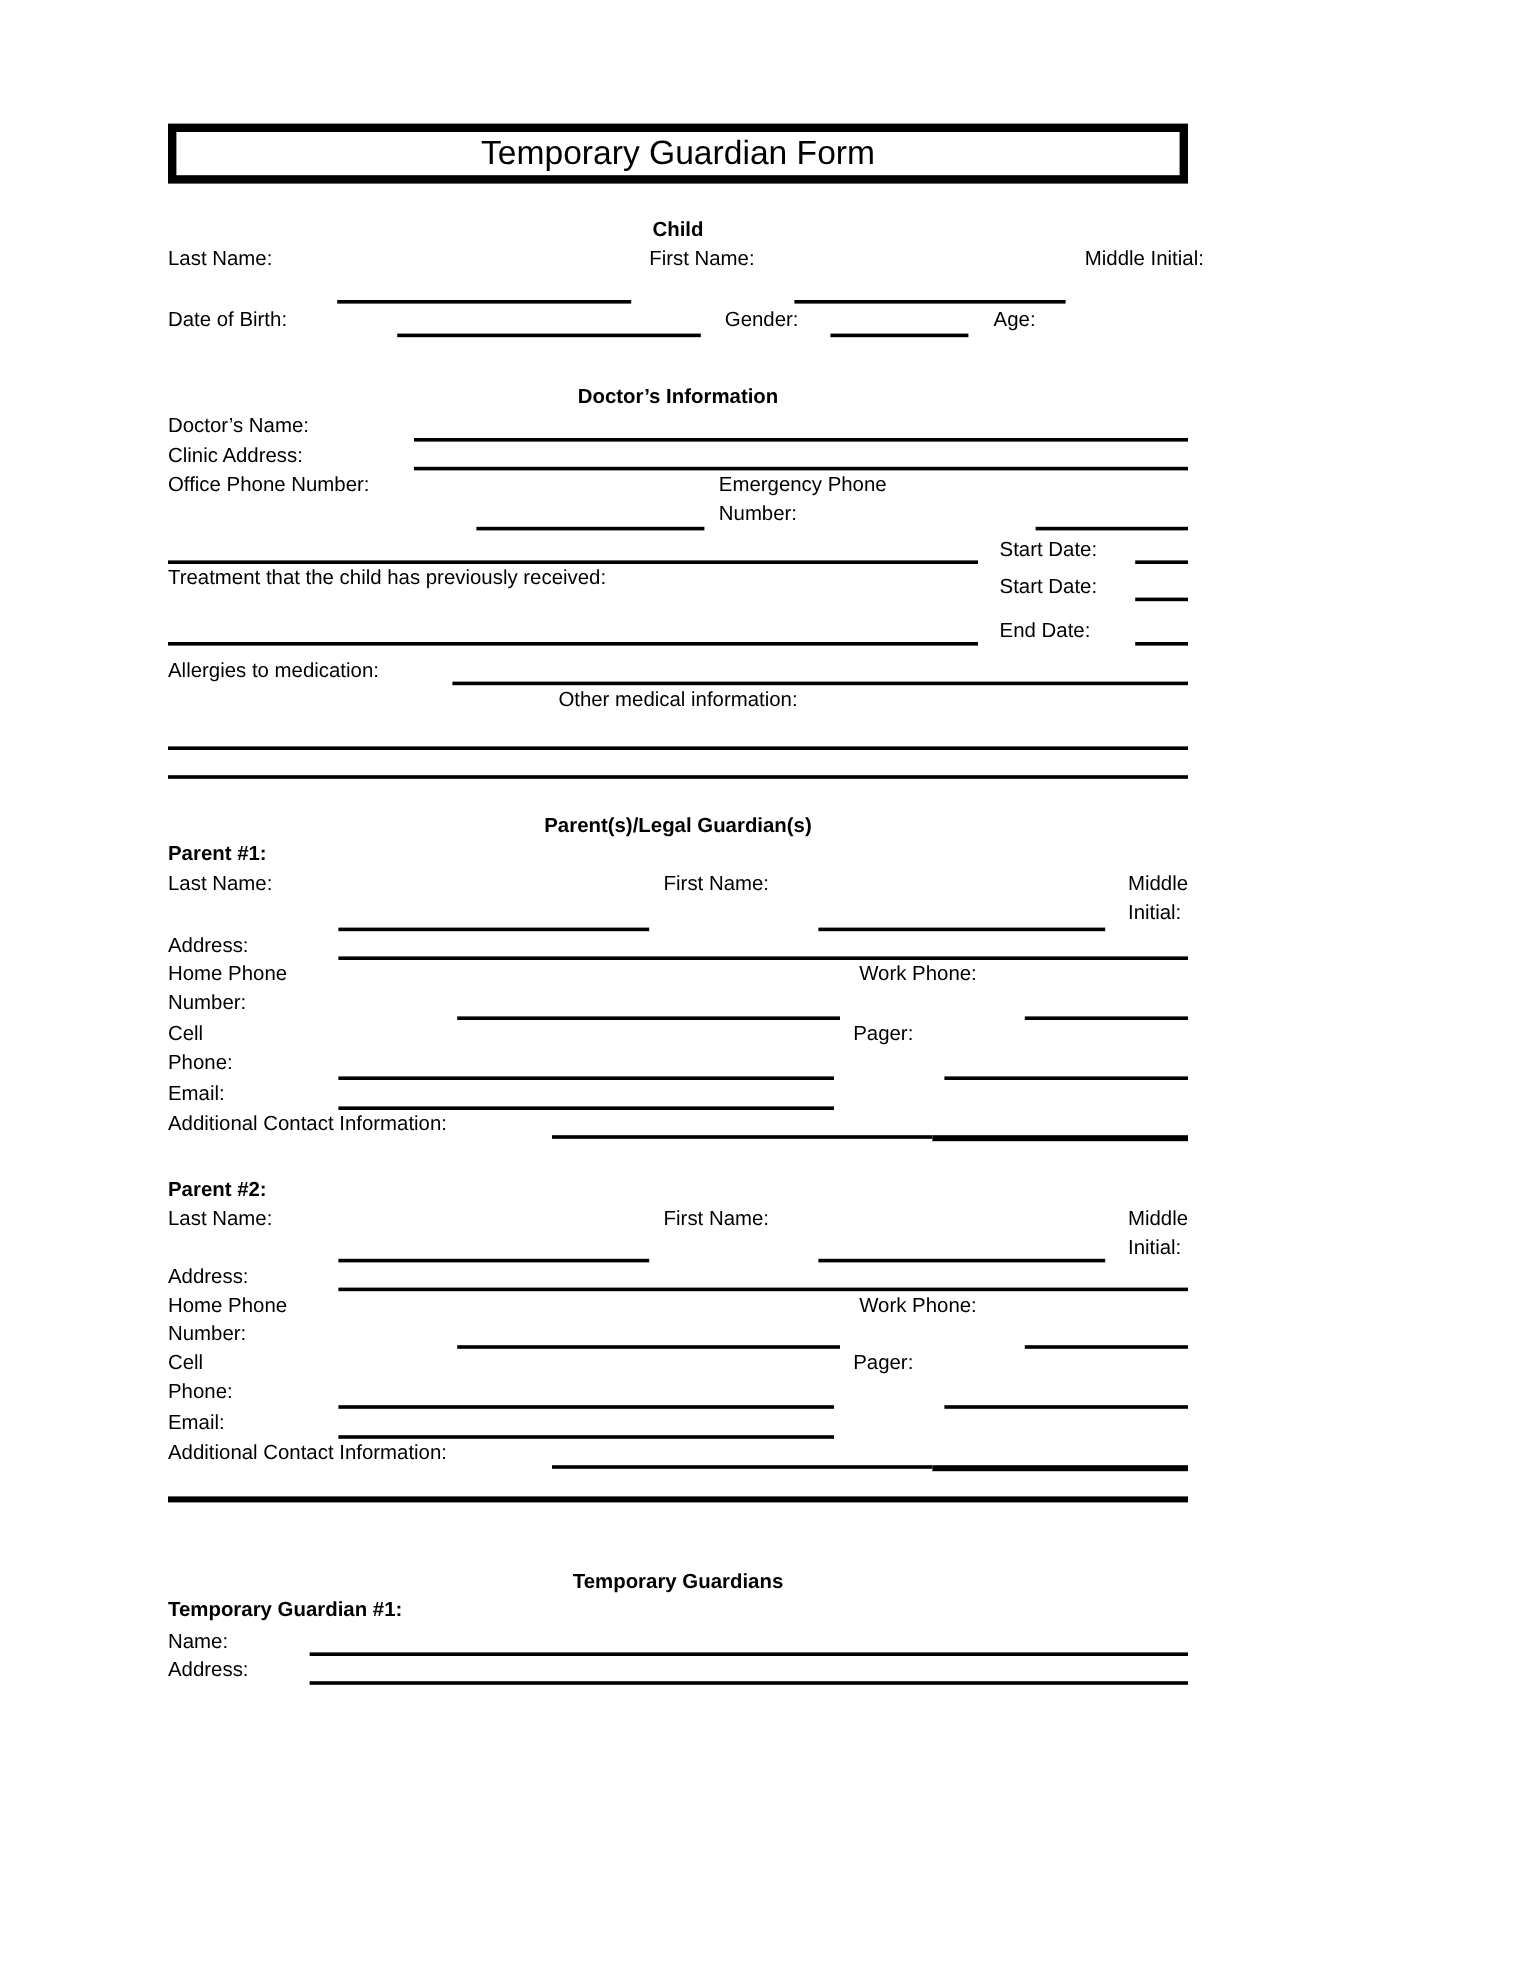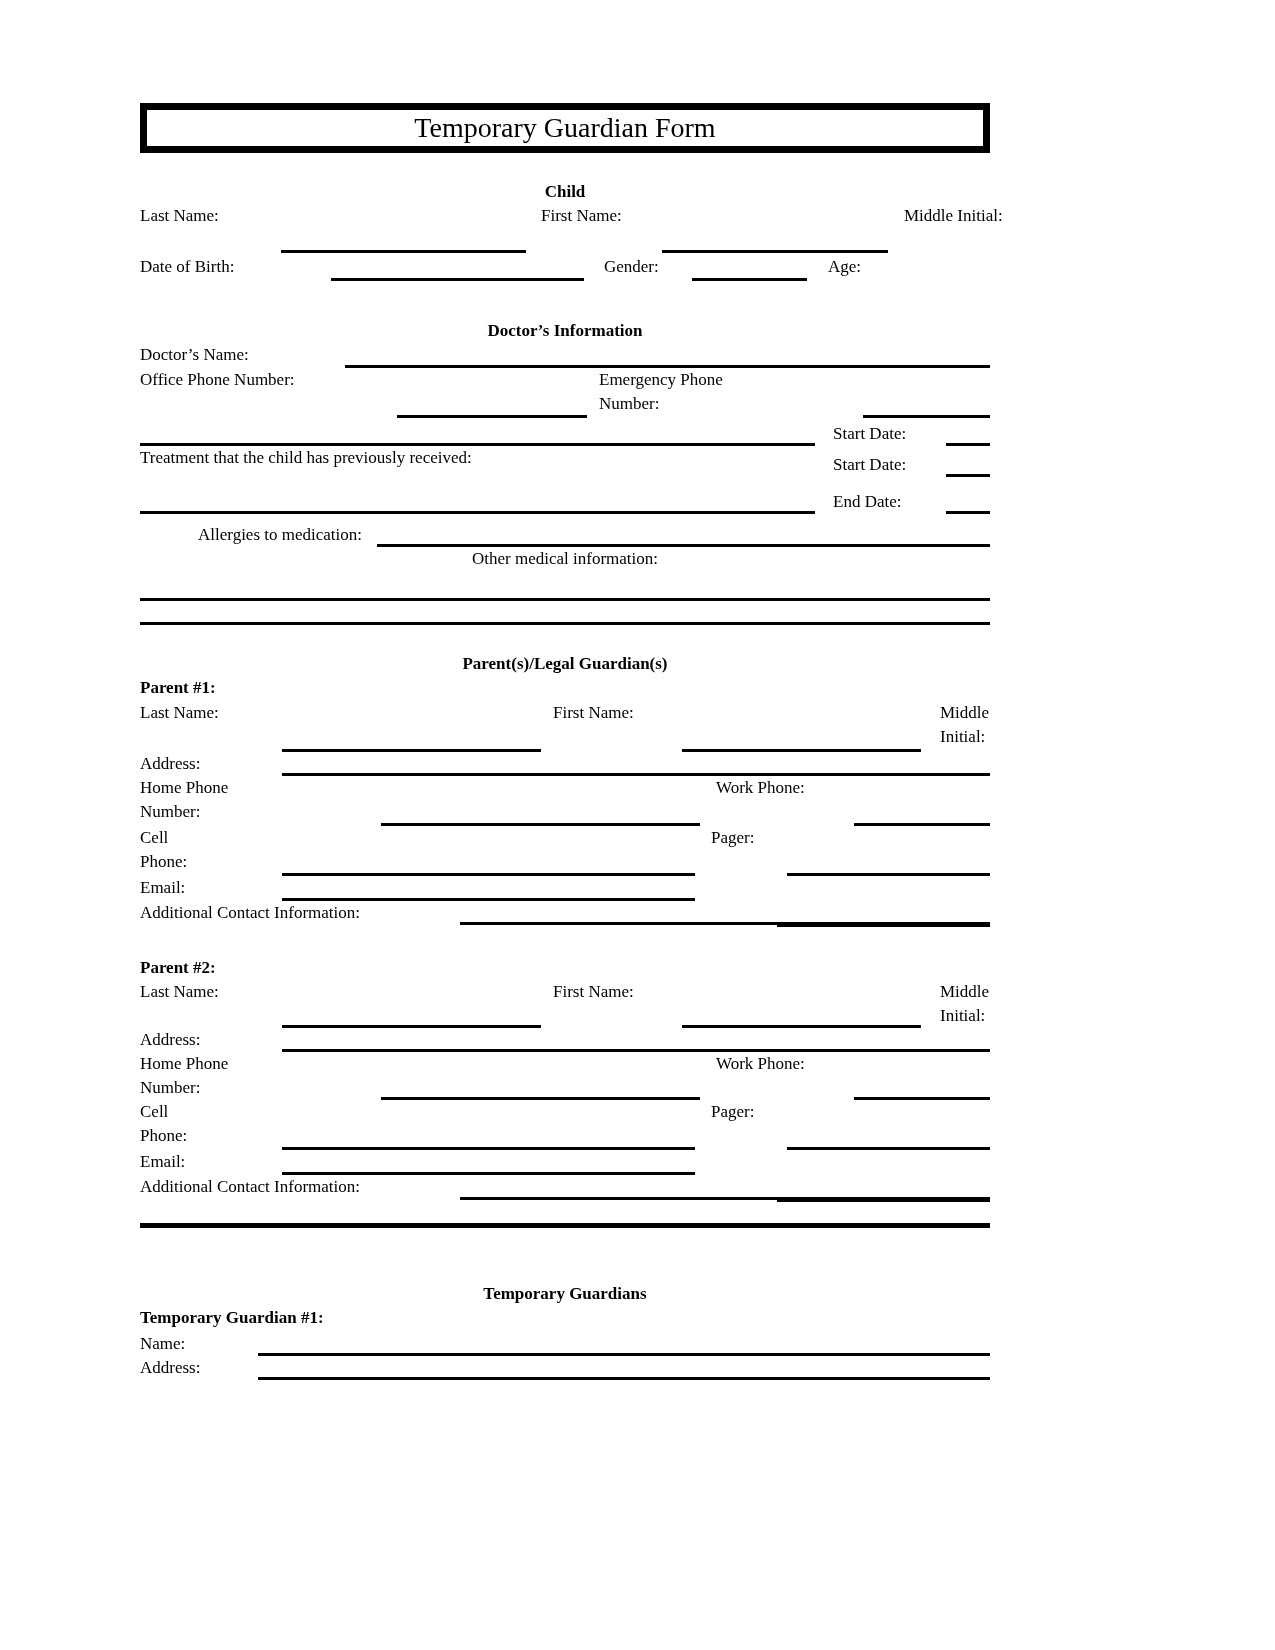--- a/index.html
+++ b/index.html
@@ -1,18 +1,18 @@
 <!DOCTYPE html>
 <html><head>
 <meta charset="utf-8">
 <style>
   html,body { margin:0; padding:0; background:#ffffff; }
   .page {
     width:1143px; height:1650px; background:#ffffff; color:#000;
-    font-family:Liberation Serif, serif;
+    font-family:Liberation Sans, sans-serif;
     font-size:17px; line-height:24px; overflow:hidden; position:relative;
   }
   .content { padding:103px 153px 0 140px; }
   .tbox { border:7px solid #000; }
   .tbox-in { text-align:center; font-size:28px; line-height:36px; white-space:nowrap; }
   .h  { text-align:center; font-weight:bold; }
   .bh { font-weight:bold; }
   .r  { display:flex; align-items:stretch; }
   .lb { flex-shrink:0; }
   .nw { white-space:nowrap; }
@@ -57,20 +57,24 @@
   </div>
 
   <div>
     <div class="h" style="margin-top:38px;">Doctor’s Information</div>
 
     <div class="r" style="min-height:25px;">
       <div class="lb nw" style="width:205px;">Doctor’s Name:</div>
       <div class="f ff"></div>
     </div>
 
+    <div class="r" style="min-height:23px;">
+      <div class="lb nw" style="width:205px;">Clinic Address:</div>
+      <div class="f ff"></div>
+    </div>
 
     <div class="r" style="min-height:50px;">
       <div class="lb nw" style="width:257px;">Office Phone Number:</div>
       <div class="f" style="width:190px;"></div>
       <div class="lb" style="width:172px;margin-left:12px;">Emergency Phone Number:</div>
       <div class="f ff" style="margin-left:92px;"></div>
     </div>
 
 
 
@@ -86,21 +90,21 @@
       <div class="f ff" style="margin-left:18px;"></div>
     </div>
 
     <div class="r" style="min-height:37px;">
       <div class="f" style="width:675px;"></div>
       <div class="lb nw le" style="width:95px;margin-left:18px;">End Date:</div>
       <div class="f ff" style="margin-left:18px;"></div>
     </div>
 
     <div class="r" style="min-height:33px;">
-      <div class="lb nw le" style="width:222px;text-align:right;">Allergies to medication:</div>
+      <div class="lb nw le" style="width:222px;">Allergies to medication:</div>
       <div class="f ff" style="margin-left:15px;"></div>
     </div>
 
 
     <div class="r" style="min-height:25px;justify-content:center;">
       <div class="lb nw">Other medical information:</div>
     </div>
 
     <div class="r" style="min-height:29px;">
       <div class="f ff"></div>

